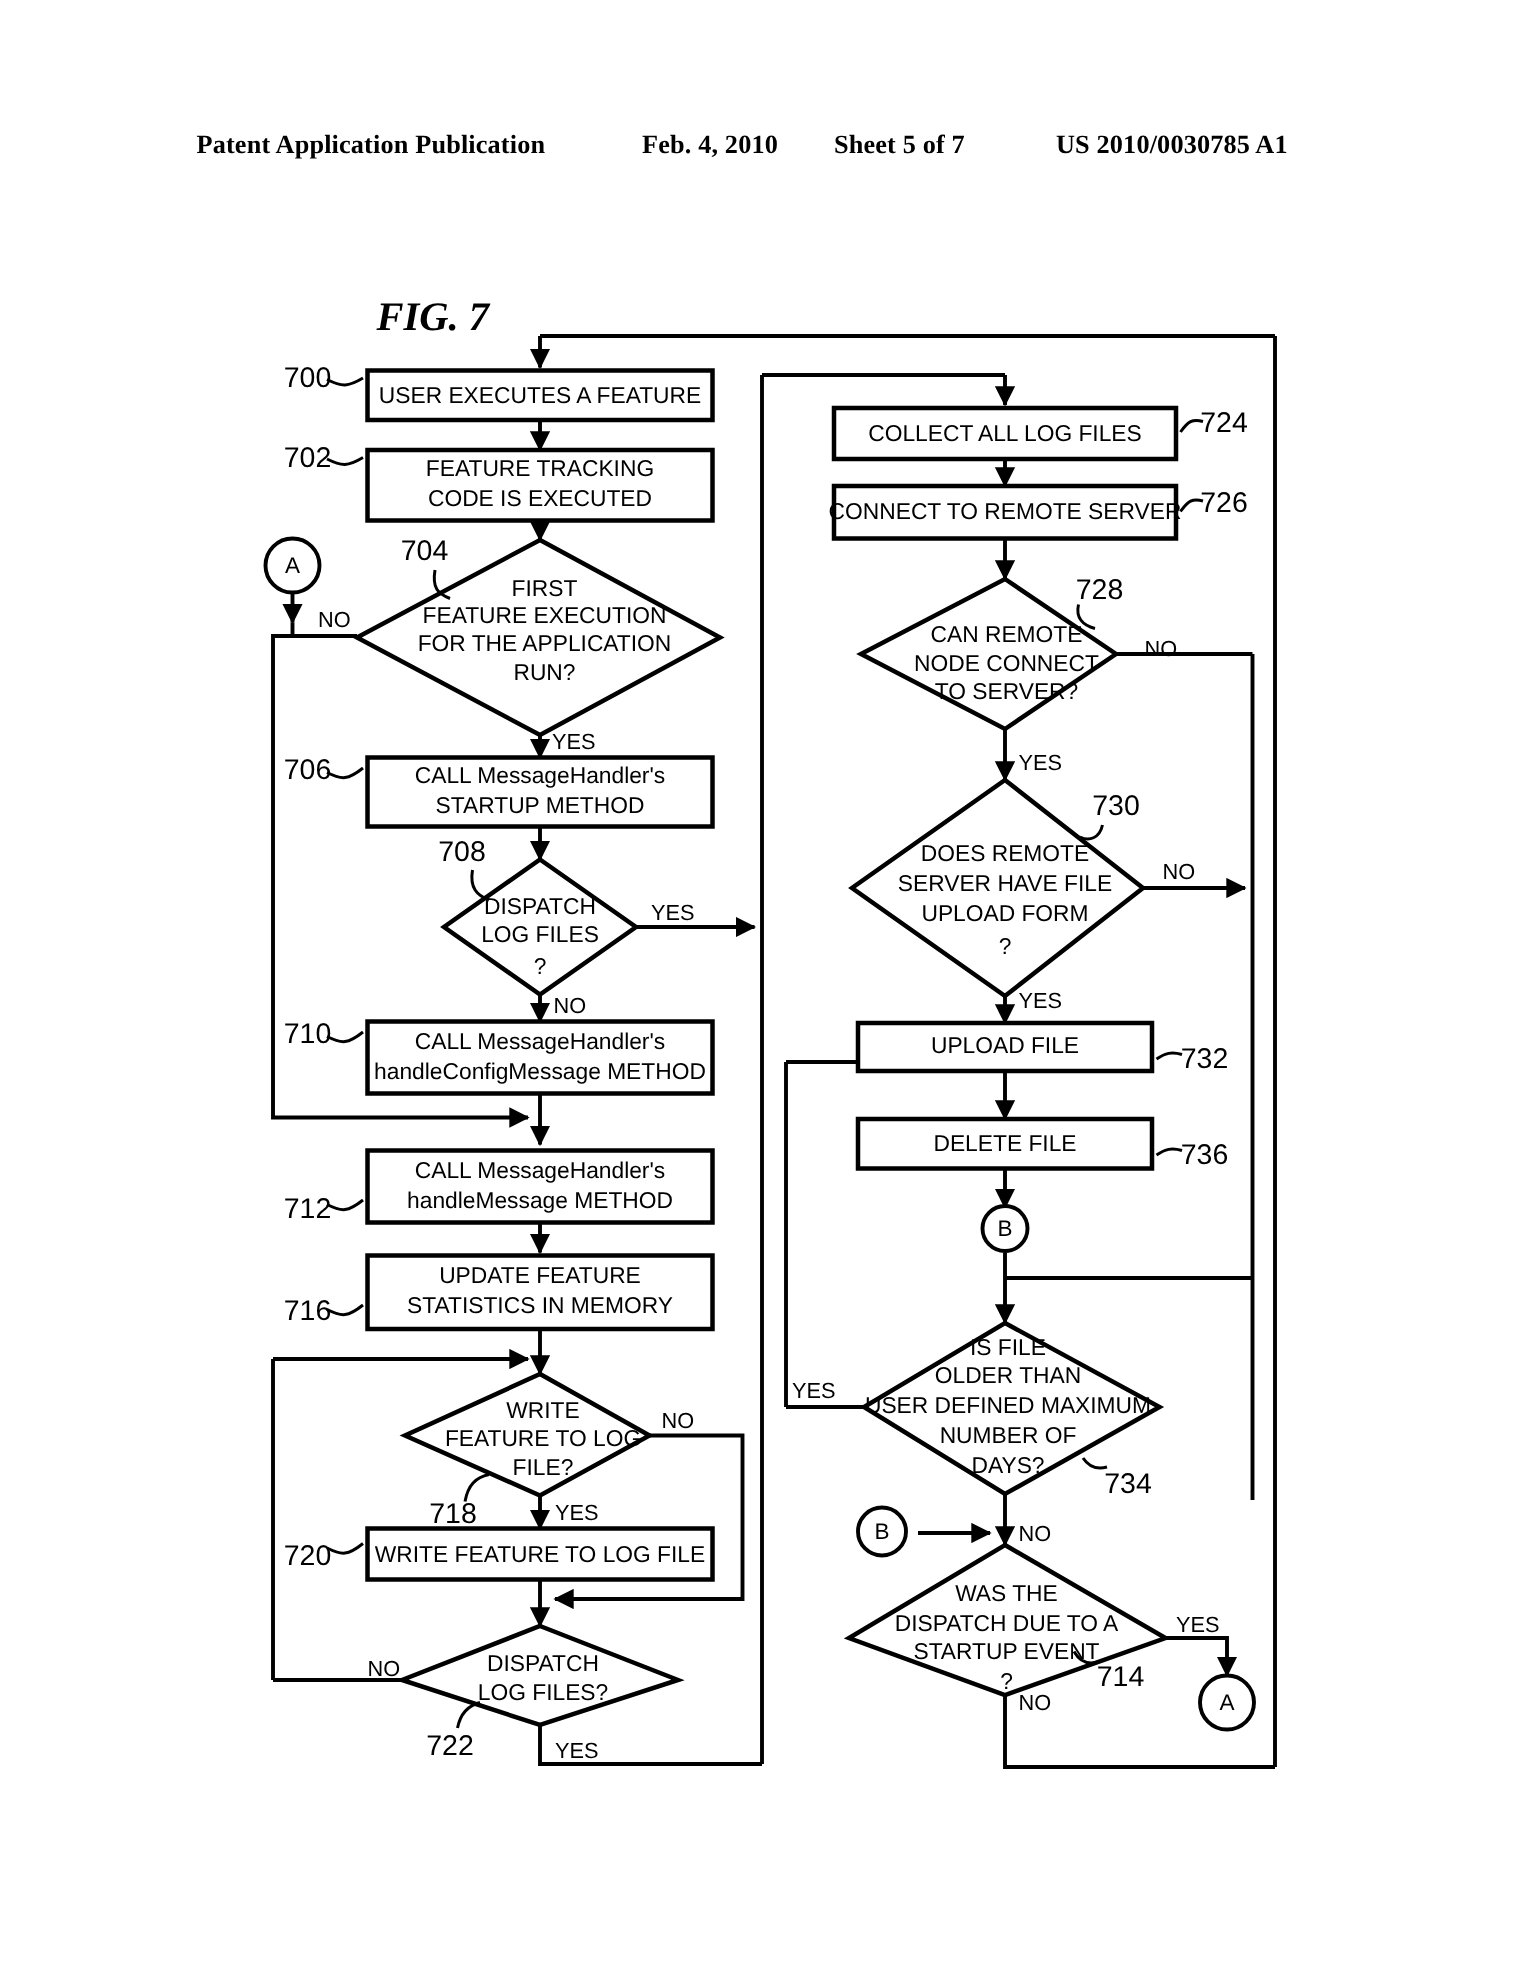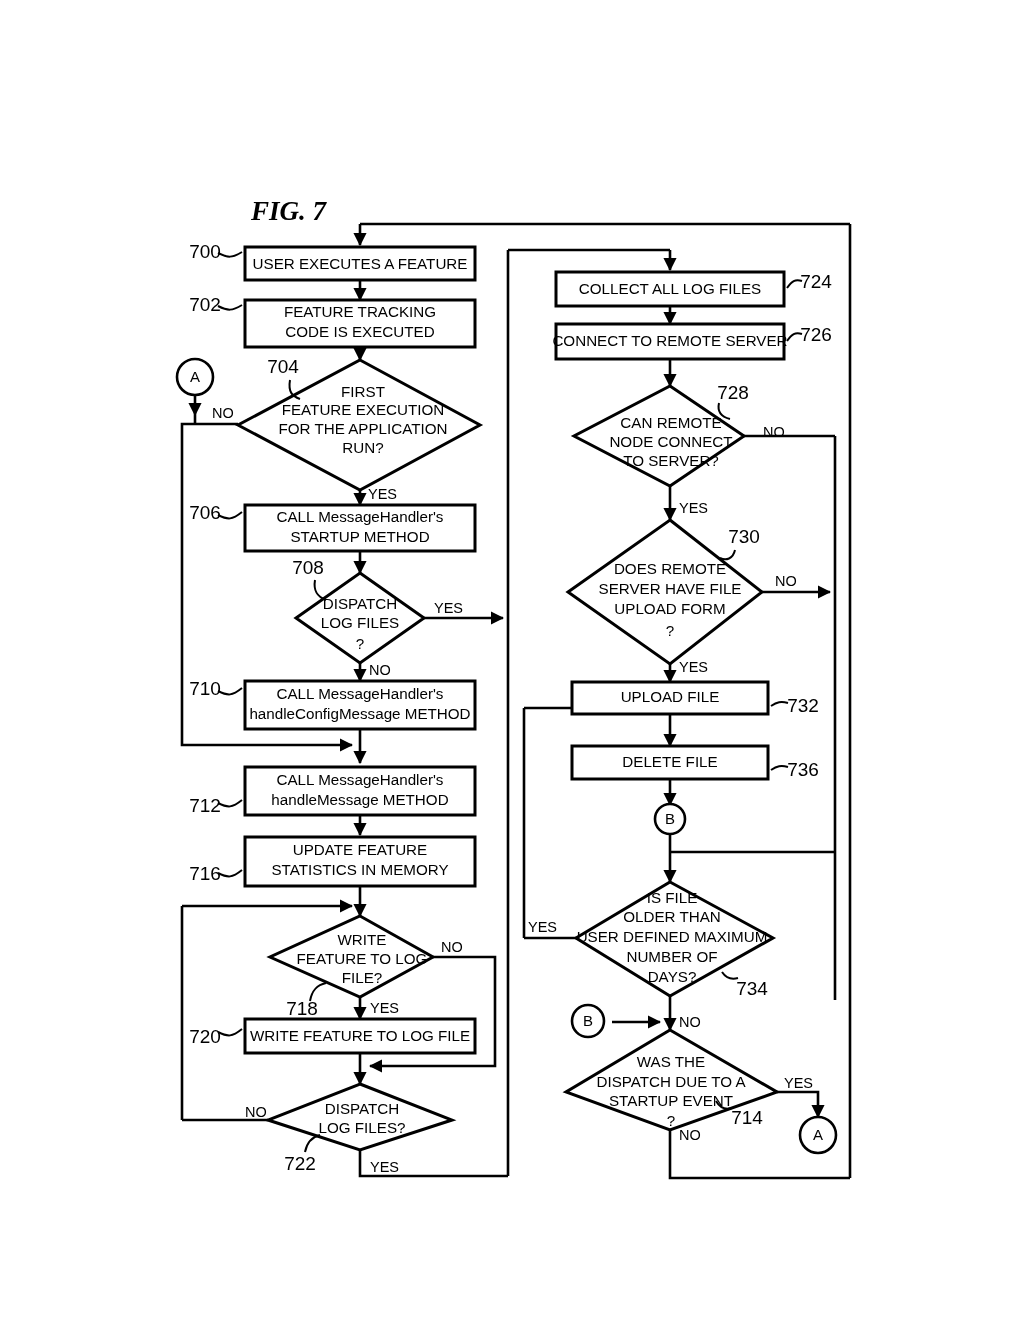--- a/index.html
+++ b/index.html
@@ -100,20 +100,26 @@
     fill: none;
     stroke: #000000;
     stroke-width: 2;
   }
 </style>
 </head>
 <body>
 
 <div class="page">
 
+  <div class="pat-header">
+    <span class="hdr-pub">Patent Application Publication</span>
+    <span class="hdr-date">Feb. 4, 2010</span>
+    <span class="hdr-sheet">Sheet 5 of 7</span>
+    <span class="hdr-num">US 2010/0030785 A1</span>
+  </div>
 
   <svg id="figure" width="1024" height="1320" viewBox="0 0 1024 1320">
     <defs>
       <marker id="ah" viewBox="0 0 10 10" refX="9.2" refY="5" markerWidth="5.2" markerHeight="5.2" orient="auto-start-reverse">
         <path d="M 0 0 L 10 5 L 0 10 z" fill="#000000"></path>
       </marker>
     </defs>
 
     <text class="fig-label" x="251" y="220">FIG. 7</text>
 

